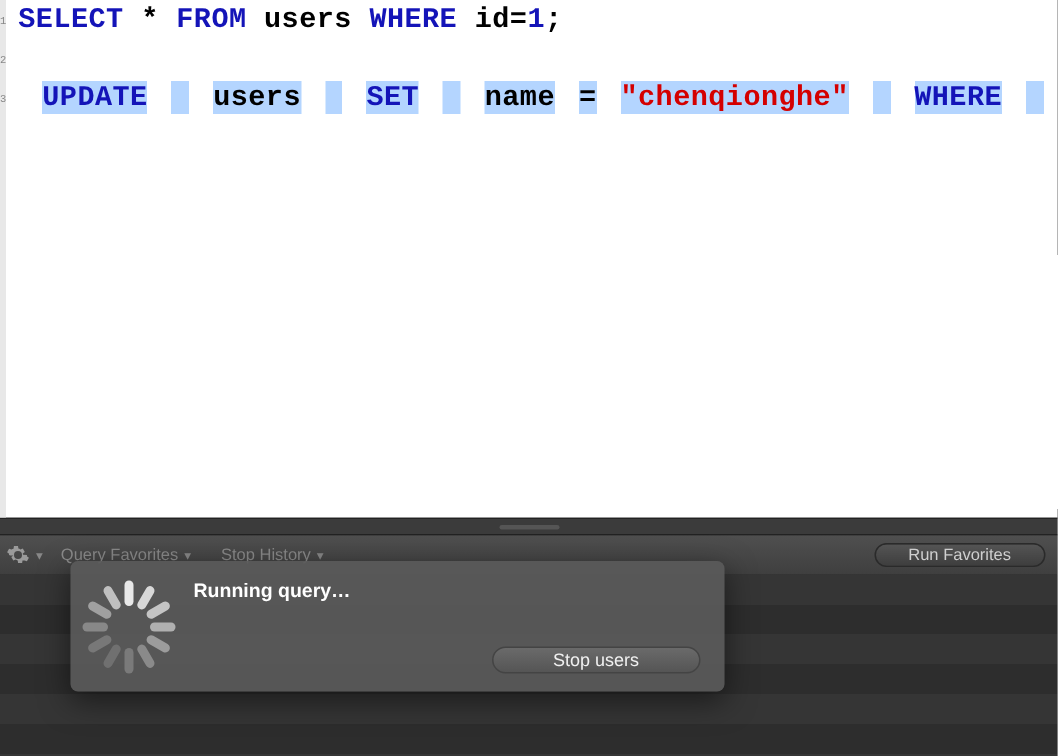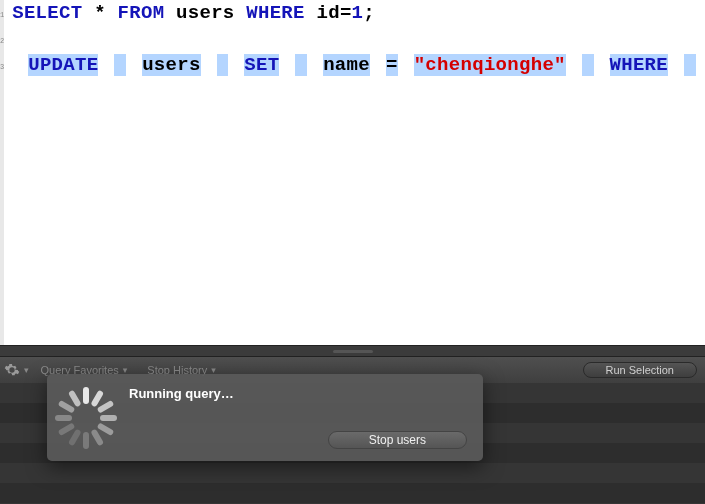--- a/index.html
+++ b/index.html
@@ -169,21 +169,21 @@
     <span class="chev">▾</span>
   </span>
 
   <span class="pill">
     <span>Stop History</span>
     <span class="chev">▾</span>
   </span>
 
   <span class="spacer"></span>
 
-  <span class="run-btn">Run Selection</span>
+  <span class="run-btn">Run Favorites</span>
 </div>
 
 <div class="results"></div>
 
 <div class="overlay">
   <div class="spinner">
       <div class="blade" style="transform: rotate(0deg); background: rgb(232, 232, 232);"></div>
       <div class="blade" style="transform: rotate(30deg); background: rgb(216, 216, 216);"></div>
       <div class="blade" style="transform: rotate(60deg); background: rgb(196, 196, 196);"></div>
       <div class="blade" style="transform: rotate(90deg); background: rgb(176, 176, 176);"></div>

